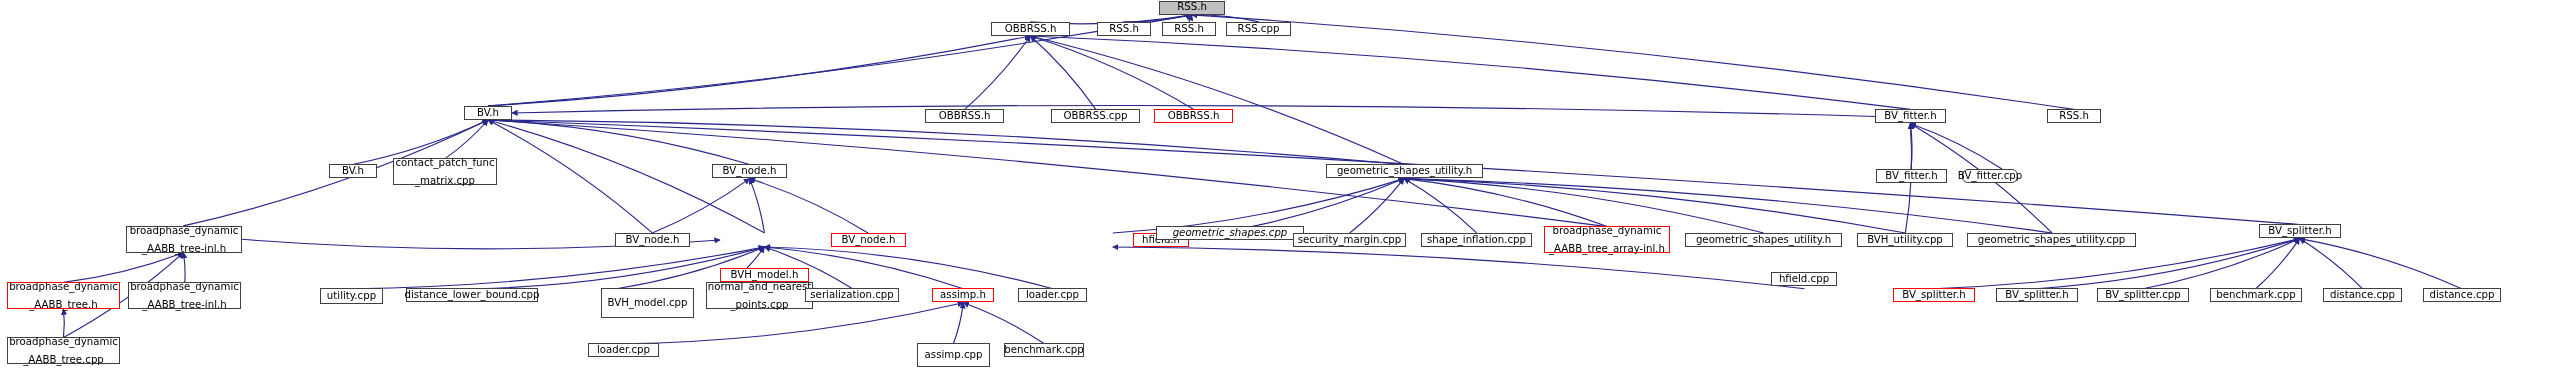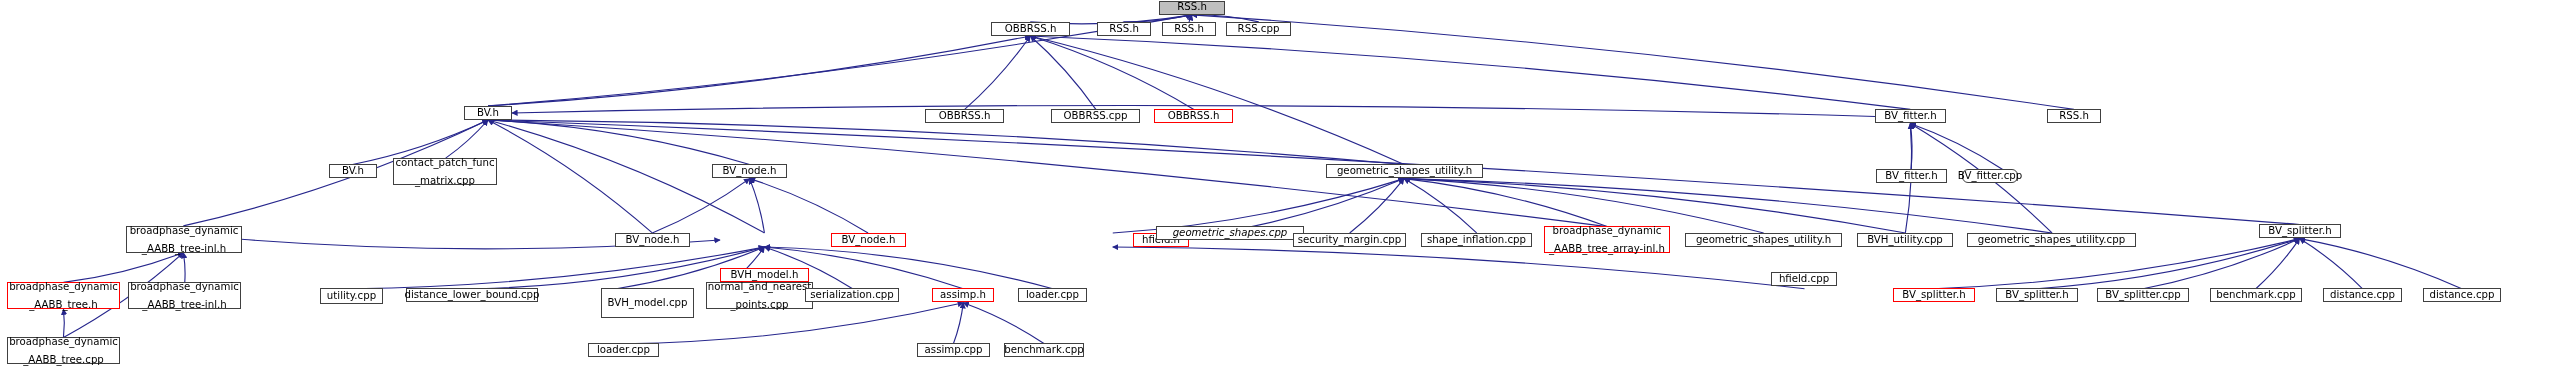--- a/index.html
+++ b/index.html
@@ -152,19 +152,19 @@
       <div class="node red" style="left: 932px; top: 288px; width: 62px; height: 14px;">assimp.h</div>
       <div class="node grey" style="left: 1018px; top: 288px; width: 69px; height: 14px;">loader.cpp</div>
       <div class="node grey" style="left: 1771px; top: 272px; width: 66px; height: 14px;">hfield.cpp</div>
       <div class="node red" style="left: 1893px; top: 288px; width: 82px; height: 14px;">BV_splitter.h</div>
       <div class="node grey" style="left: 1996px; top: 288px; width: 82px; height: 14px;">BV_splitter.h</div>
       <div class="node grey" style="left: 2097px; top: 288px; width: 92px; height: 14px;">BV_splitter.cpp</div>
       <div class="node grey" style="left: 2210px; top: 288px; width: 92px; height: 14px;">benchmark.cpp</div>
       <div class="node grey" style="left: 2323px; top: 288px; width: 79px; height: 14px;">distance.cpp</div>
       <div class="node grey" style="left: 2423px; top: 288px; width: 78px; height: 14px;">distance.cpp</div>
       <div class="node grey" style="left: 588px; top: 343px; width: 71px; height: 14px;">loader.cpp</div>
-      <div class="node grey" style="left: 917px; top: 343px; width: 73px; height: 14px;">assimp.cpp</div>
+      <div class="node grey" style="left: 917px; top: 343px; width: 73px; height: 24px;">assimp.cpp</div>
       <div class="node grey" style="left: 1004px; top: 343px; width: 80px; height: 14px;">benchmark.cpp</div>
       <div class="node grey two" style="left: 7px; top: 337px; width: 113px; height: 27px;">broadphase_dynamic
 _AABB_tree.cpp</div>
     </div>
 </div>
 
 
 </body></html>

